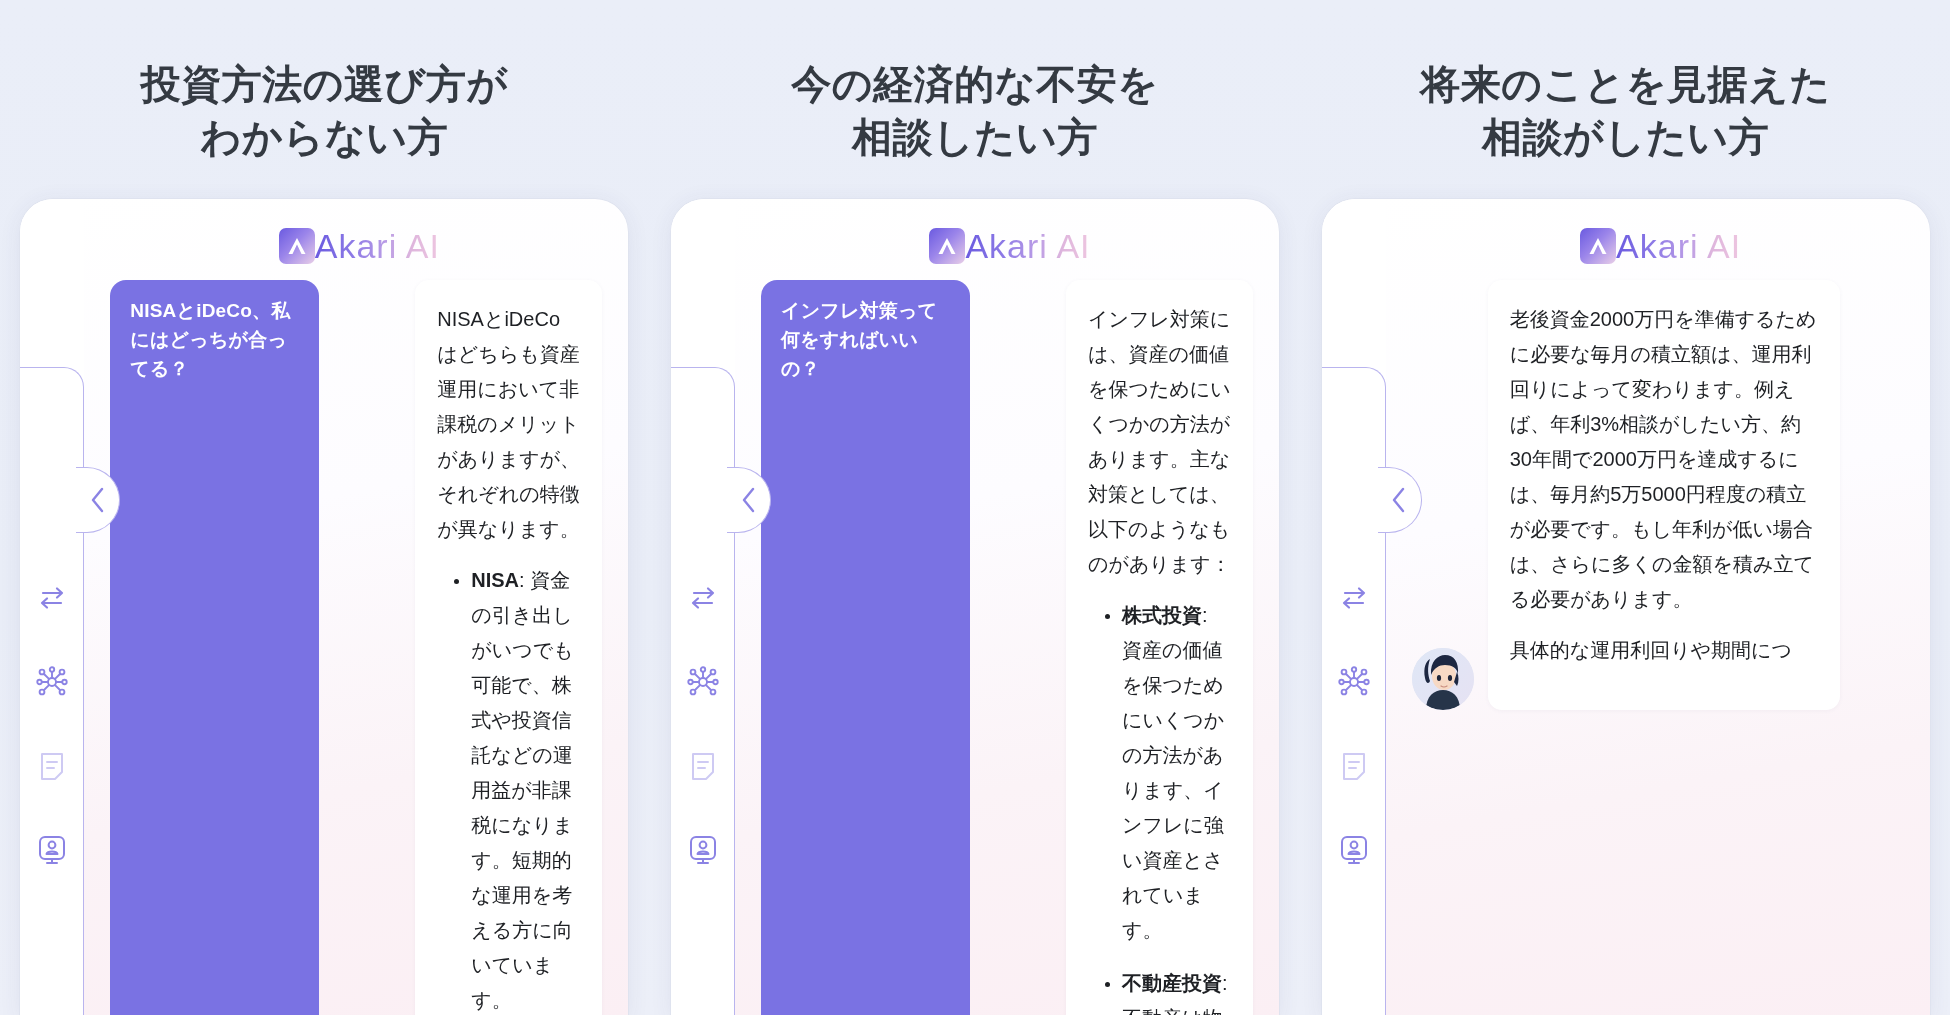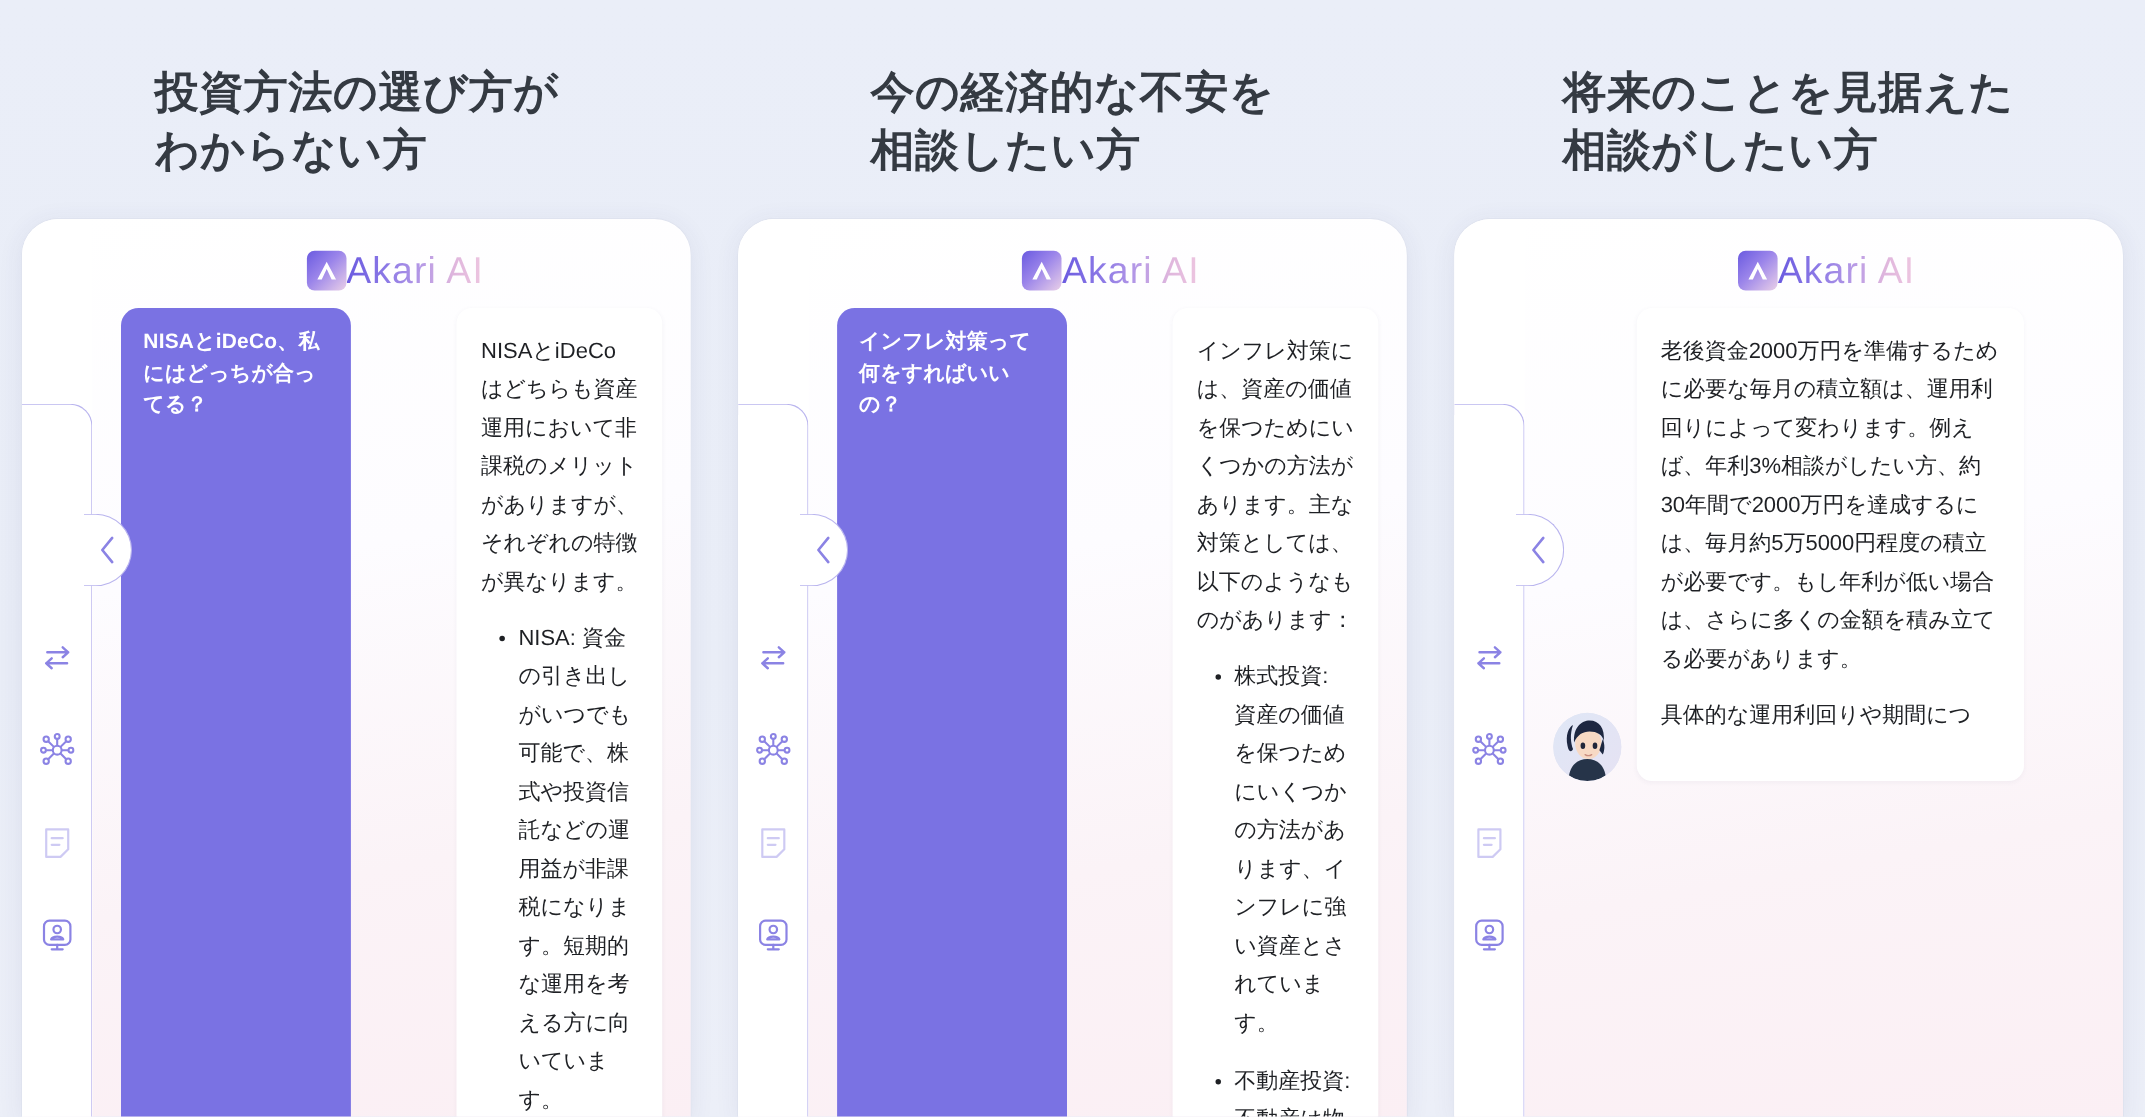--- a/index.html
+++ b/index.html
@@ -34,21 +34,21 @@
     flex-direction: column;
     align-items: center;
     min-width: 0;
   }
 
   
   .col-heading {
     font-size: 40px;
     font-weight: 700;
     line-height: 1.32;
-    text-align: left;
+    text-align: center;
     color: #343a42;
     letter-spacing: 0.5px;
     margin-top: 58px;
     margin-bottom: 0;
     white-space: pre-line;
   }
 
   
   .phone-wrap {
     position: relative;
@@ -204,21 +204,21 @@
     font-size: 20px;
     line-height: 1.75;
     color: #1e2024;
     max-width: 352px;
     box-shadow: 0 1px 4px rgba(80,80,120,0.05);
   }
   .bubble-ai p { margin: 0 0 16px 0; }
   .bubble-ai ul { margin: 0; padding-left: 34px; list-style: disc; }
   .bubble-ai li { margin-bottom: 18px; }
   .bubble-ai li::marker { font-size: 17px; }
-  .bubble-ai b { font-weight: 400; }
+  .bubble-ai b { font-weight: 700; }
 </style>
 </head>
 <body>
 
 <div class="page">
   <div class="columns">
 
     <div class="column">
       <div class="col-heading">投資方法の選び方が
 わからない方</div>

